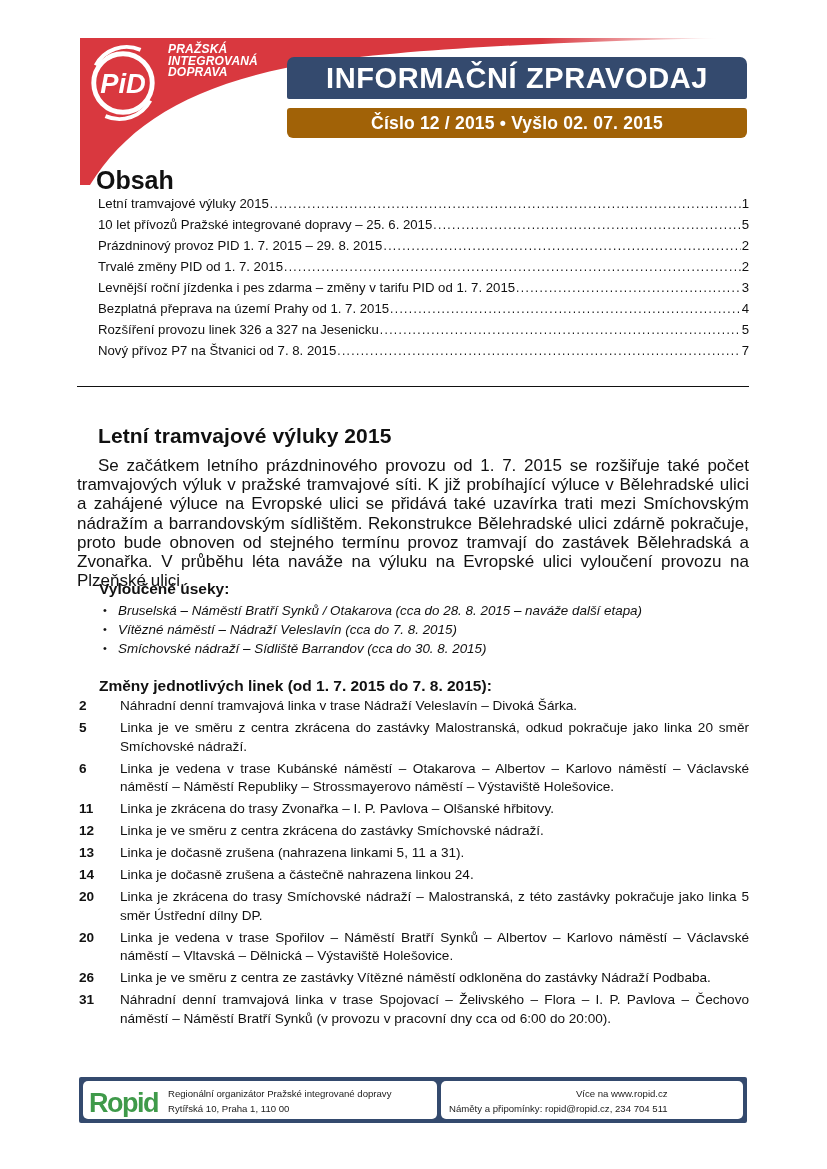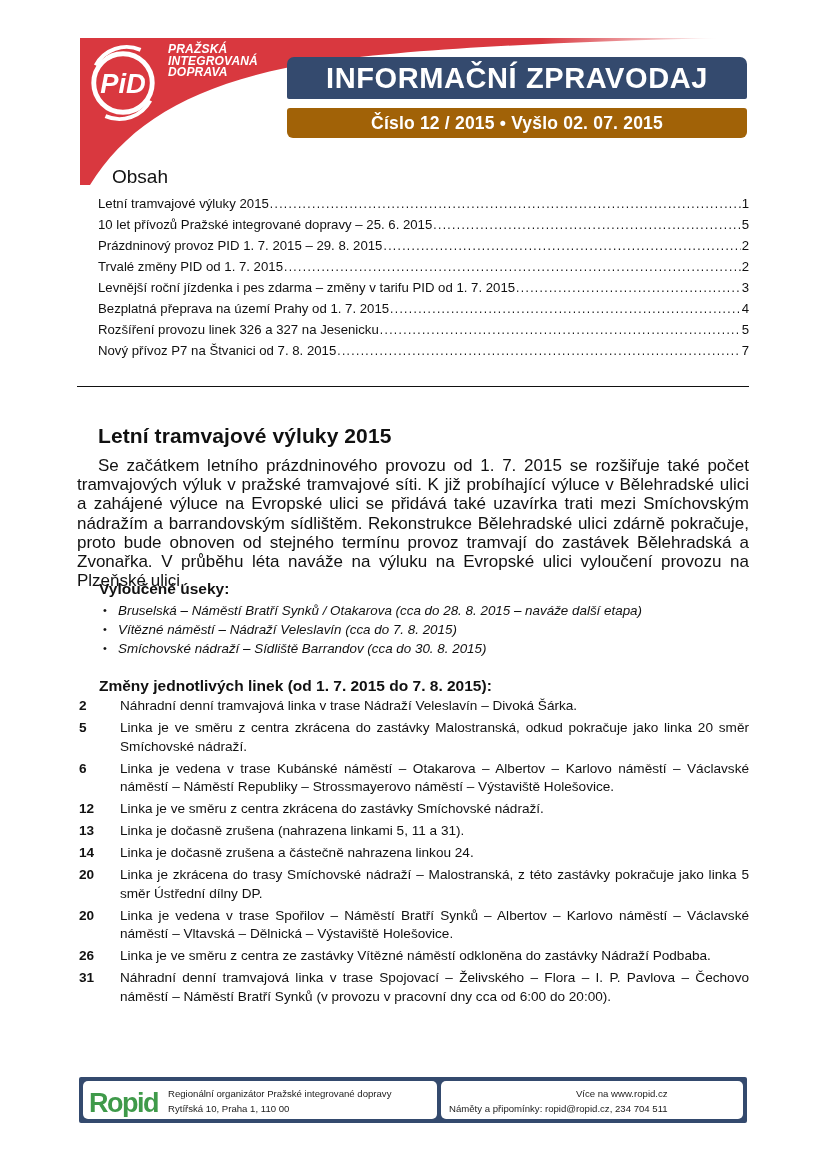--- a/index.html
+++ b/index.html
@@ -16,21 +16,21 @@
   .title-box { position: absolute; left: 287px; top: 57px; width: 460px; height: 42px;
                background: #344a6e; border-radius: 7px 7px 2px 2px; color: #fff;
                font-weight: bold; font-size: 29px; letter-spacing: 0.6px;
                display: flex; align-items: center; justify-content: center; white-space: nowrap; }
   .sub-box { position: absolute; left: 287px; top: 108px; width: 460px; height: 30px;
              background: #a16207; border-radius: 3px 3px 6px 6px; color: #fff;
              font-weight: bold; font-size: 17.5px; letter-spacing: 0.2px;
              display: flex; align-items: center; justify-content: center; white-space: nowrap; }
 
   
-  .toc-title { position: absolute; left: 112px; top: 166px; font-size: 19px; font-weight: normal; }
+  .toc-title { position: absolute; left: 96px; top: 166px; font-size: 25px; font-weight: bold; }
   .toc { position: absolute; left: 98px; top: 193px; width: 651px; font-size: 13.2px; }
   .toc-row { display: flex; align-items: baseline; height: 21px; line-height: 21px; cursor: pointer; }
   .toc-row .t { white-space: nowrap; }
   .toc-row .dots { flex: 1; overflow: hidden; white-space: nowrap; margin: 0 1px; letter-spacing: 1.35px; font-size: 12px; }
   .toc-row .dots::before { content: "....................................................................................................................................................................................................................................................................................................................."; }
   .toc-row .p { white-space: nowrap; }
   .divider { position: absolute; left: 77px; top: 386px; width: 672px; height: 0; border-top: 1.5px solid #111; }
 
   
   .h1 { position: absolute; left: 98px; top: 424px; font-size: 21px; font-weight: bold; letter-spacing: 0.1px; }
@@ -156,20 +156,24 @@
     </div>
   <div class="line-row">
       <span class="line-no">5</span>
       <span class="line-text">Linka je ve směru z centra zkrácena do zastávky Malostranská, odkud pokračuje jako linka 20 směr Smíchovské nádraží.</span>
     </div>
   <div class="line-row">
       <span class="line-no">6</span>
       <span class="line-text">Linka je vedena v trase Kubánské náměstí – Otakarova – Albertov – Karlovo náměstí – Václavské náměstí – Náměstí Republiky – Strossmayerovo náměstí – Výstaviště Holešovice.</span>
     </div>
   <div class="line-row">
+      <span class="line-no">11</span>
+      <span class="line-text">Linka je zkrácena do trasy Zvonařka – I. P. Pavlova – Olšanské hřbitovy.</span>
+    </div>
+  <div class="line-row">
       <span class="line-no">12</span>
       <span class="line-text">Linka je ve směru z centra zkrácena do zastávky Smíchovské nádraží.</span>
     </div>
   <div class="line-row">
       <span class="line-no">13</span>
       <span class="line-text">Linka je dočasně zrušena (nahrazena linkami 5, 11 a 31).</span>
     </div>
   <div class="line-row">
       <span class="line-no">14</span>
       <span class="line-text">Linka je dočasně zrušena a částečně nahrazena linkou 24.</span>

